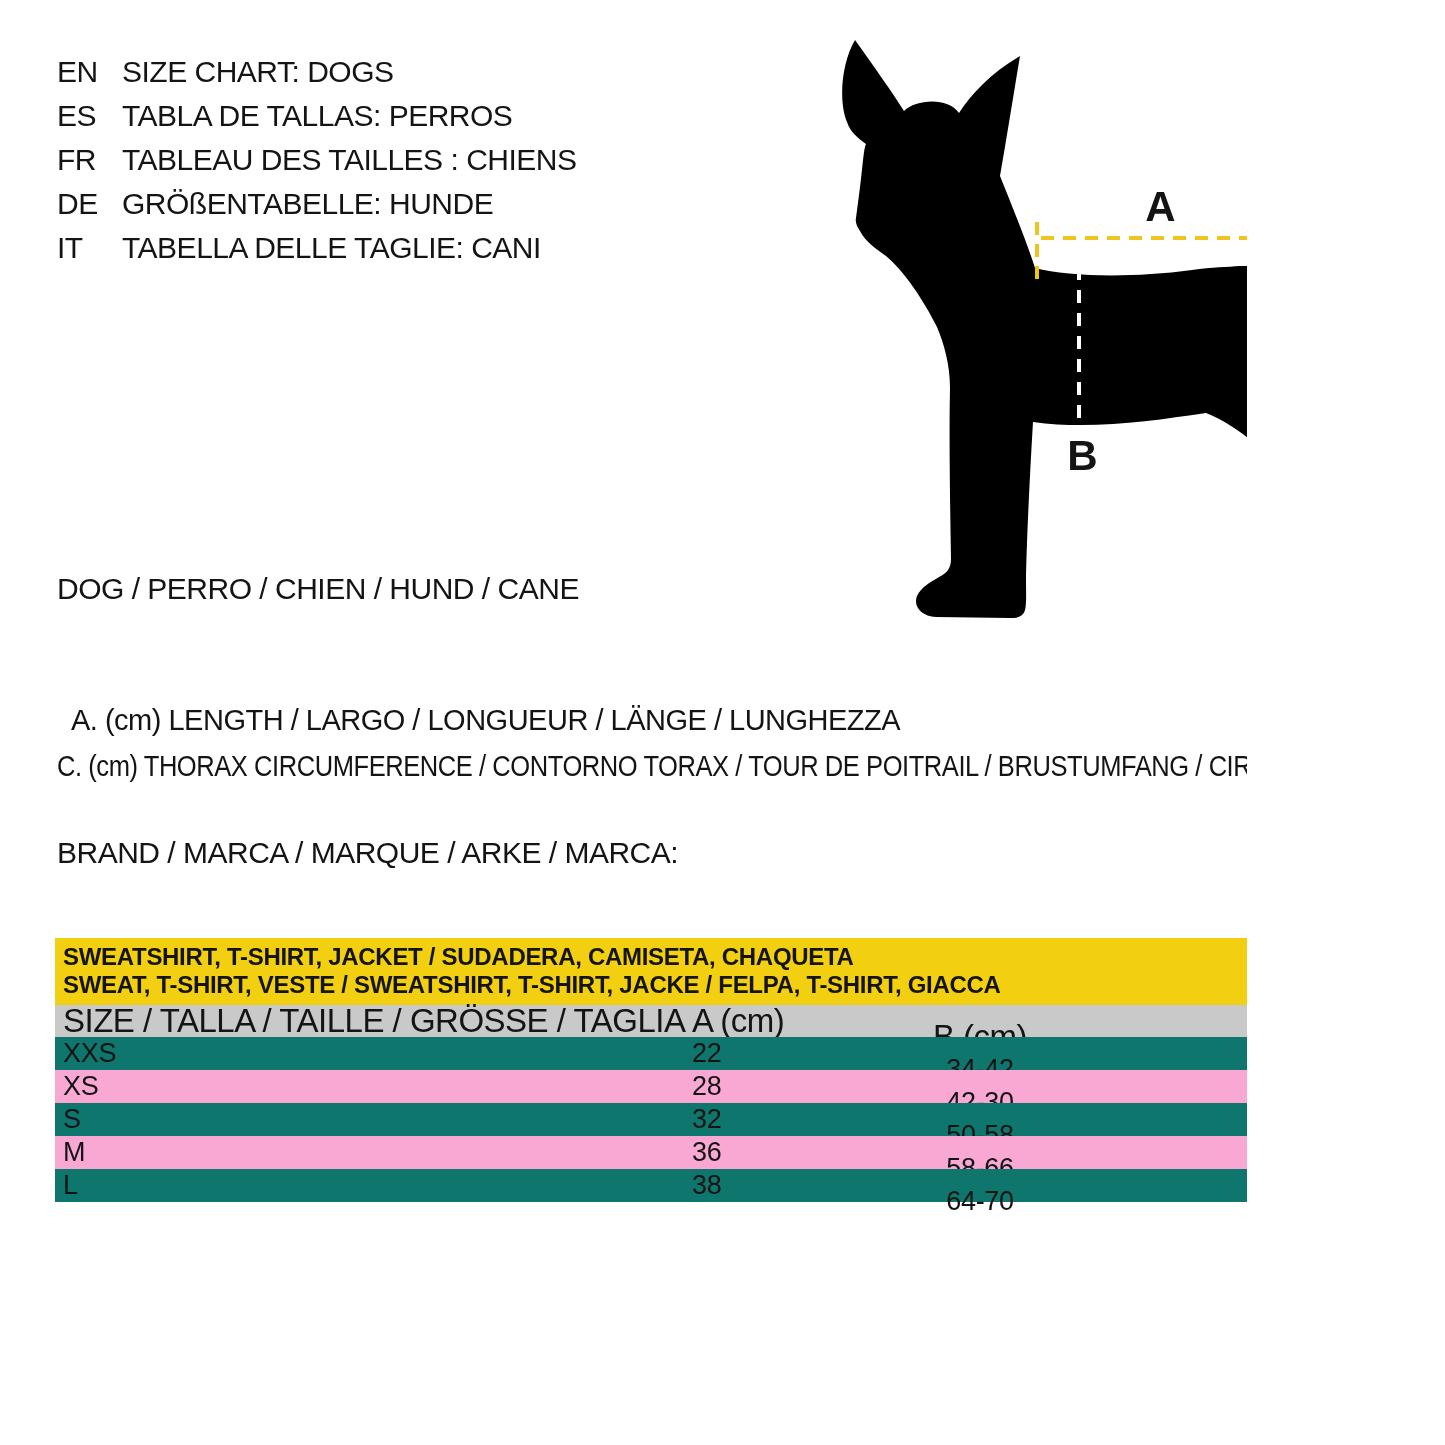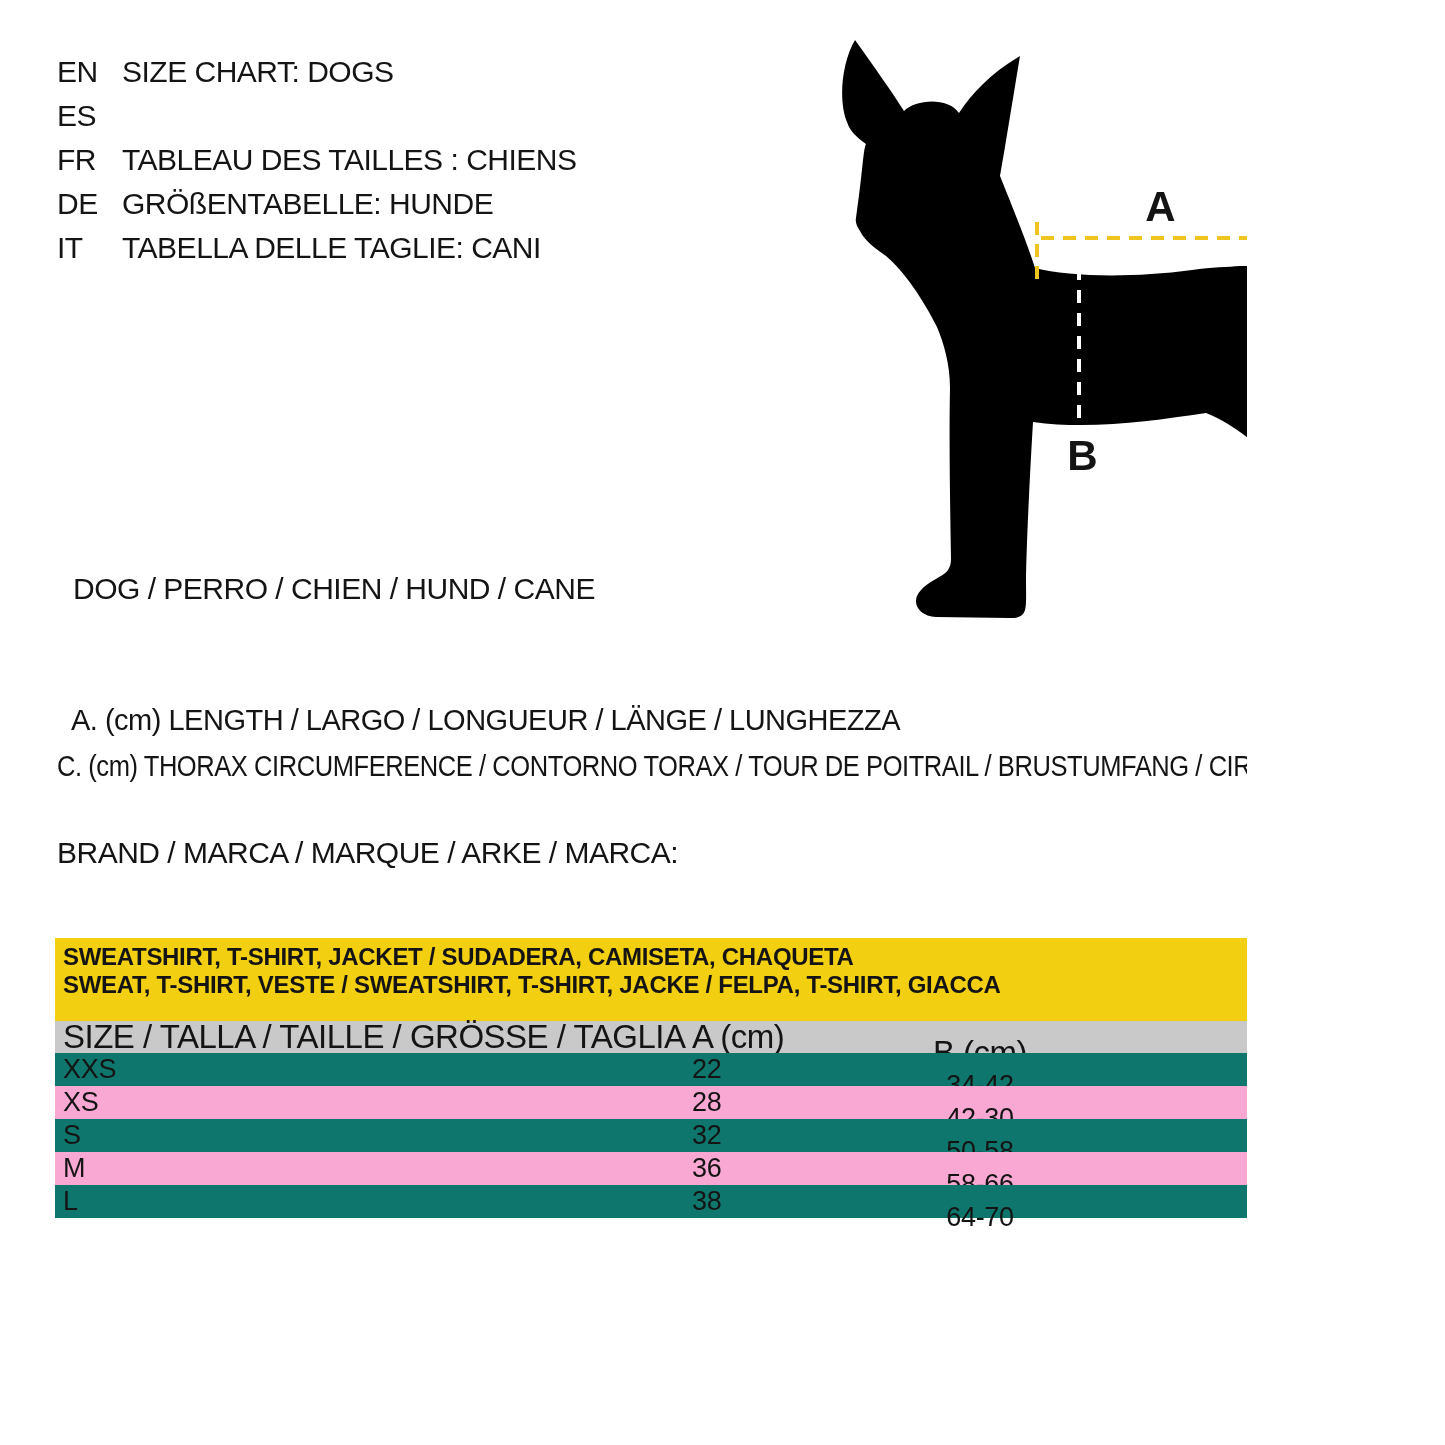--- a/index.html
+++ b/index.html
@@ -12,48 +12,49 @@
   .lang-row{display:flex;height:44px;line-height:44px;font-size:30px;letter-spacing:-0.5px;font-weight:400;}
   .lang-code{width:65px;flex:0 0 65px;}
   
   .dog-wrap{position:absolute;left:820px;top:20px;width:600px;height:620px;}
   .dog-wrap svg{display:block;width:600px;height:620px;}
   .dash-h{position:absolute;height:4px;background-image:repeating-linear-gradient(90deg,#EFC41F 0 13px,transparent 13px 22px);}
   .dash-v-y{position:absolute;width:4px;background-image:repeating-linear-gradient(180deg,#EFC41F 0 13px,transparent 13px 22px);}
   .dash-v-w{position:absolute;width:4px;background-image:repeating-linear-gradient(180deg,#ffffff 0 13px,transparent 13px 23px);}
   .measure-label{position:absolute;width:60px;text-align:center;font-size:42px;font-weight:700;letter-spacing:-1px;}
   
-  .caption{position:absolute;left:73px;top:572px;font-size:30px;letter-spacing:-0.5px;}
+  .caption{position:absolute;left:57px;top:572px;font-size:30px;letter-spacing:-0.5px;}
   .legend-a{position:absolute;left:71px;top:704px;font-size:29px;letter-spacing:-0.5px;white-space:nowrap;}
   .legend-c{position:absolute;left:57px;top:750px;font-size:29px;letter-spacing:-0.5px;white-space:nowrap;
             transform:scaleX(0.88);transform-origin:0 50%;}
   .brand{position:absolute;left:57px;top:836px;font-size:30px;letter-spacing:-0.5px;}
   
   .size-table{position:absolute;left:55px;top:938px;width:1330px;}
-  .tbl-banner{background:#F2CF10;padding:5px 0 22px 8px;}
+  .tbl-banner{background:#F2CF10;padding:5px 0 6px 8px;}
   .tbl-banner div{font-size:24px;font-weight:700;line-height:28px;letter-spacing:-0.3px;white-space:nowrap;}
   .tbl-head{position:relative;height:32px;line-height:32px;background:#C9C9C9;font-size:33px;letter-spacing:-0.5px;}
   .t-row{position:relative;height:33px;line-height:33px;font-size:27px;letter-spacing:-0.3px;background:#0f766e;}
   .t-row.alt{background:#f9a8d4;}
   .c-size{position:absolute;left:8px;top:0;white-space:nowrap;}
   .c-a{position:absolute;left:637px;top:0;width:120px;}
   .c-b{position:absolute;left:855px;top:16px;width:140px;text-align:center;}
 </style>
 </head>
 <body>
 
 <div class="canvas">
 
   <div class="lang-block">
     <div class="lang-row">
       <span class="lang-code">EN</span>
       <span class="lang-text">SIZE CHART: DOGS</span>
     </div>
     <div class="lang-row">
       <span class="lang-code">ES</span>
+      <span class="lang-text">TABLA DE TALLAS: PERROS</span>
     </div>
     <div class="lang-row">
       <span class="lang-code">FR</span>
       <span class="lang-text">TABLEAU DES TAILLES : CHIENS</span>
     </div>
     <div class="lang-row">
       <span class="lang-code">DE</span>
       <span class="lang-text">GRÖßENTABELLE: HUNDE</span>
     </div>
     <div class="lang-row">

